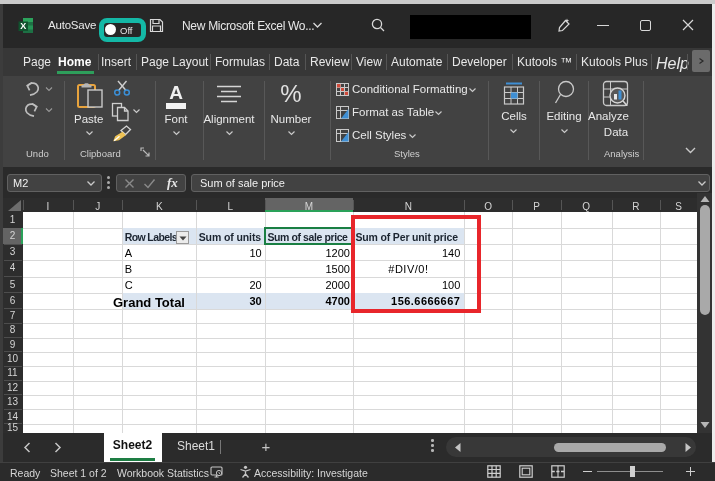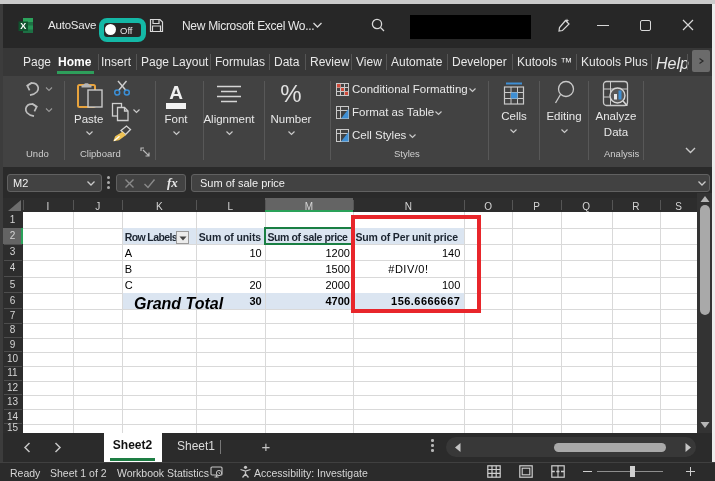--- a/index.html
+++ b/index.html
@@ -287,21 +287,21 @@
   <div class="abs" style="left:602px;top:80px;">
     <svg width="27" height="29" viewBox="0 0 27 29">
       <rect x="1.5" y="1.5" width="24" height="24" rx="3" fill="none" stroke="#c9c9c9" stroke-width="1.3"></rect>
       <path d="M8.5 1.5 v24 M1.5 9 h24 M1.5 17 h7 M17 25.5 h8.5" stroke="#c9c9c9" stroke-width="1"></path>
       <circle cx="15.5" cy="15.5" r="7.5" fill="#585858" stroke="#d5d5d5" stroke-width="1.4"></circle>
       <rect x="12" y="14" width="3" height="5.5" fill="#e8e8e8"></rect>
       <rect x="16.5" y="10.5" width="3" height="9" fill="#3f8fd4"></rect>
       <path d="M21 21 L25 25.5" stroke="#d5d5d5" stroke-width="1.6"></path>
     </svg>
   </div>
-  <div class="abs" style="left:588px;top:110px;width:56px;text-align:center;font-size:11.5px;color:#e8e8e8;">Analyze</div>
+  <div class="abs" style="left:588px;top:110px;width:56px;text-align:left;font-size:11.5px;color:#e8e8e8;">Analyze</div>
   <div class="abs" style="left:588px;top:126px;width:56px;text-align:center;font-size:11.5px;color:#e8e8e8;">Data</div>
   <div class="abs" style="left:604px;top:148px;font-size:9.5px;color:#cfcfcf;">Analysis</div>
 
   <div class="abs" style="left:684px;top:146px;">
       <svg width="13" height="9" viewBox="0 0 13 9">
         <path d="M2 2 L6.5 6.5 L11 2" fill="none" stroke="#c9c9c9" stroke-width="1.4"></path>
       </svg>
     </div>
 </div>
 
@@ -462,21 +462,21 @@
   <div class="abs" style="left:161.7px;top:246.5px;width:100px;text-align:right;font-size:11px;color:#000;">10</div>
   <div class="abs" style="left:249.9px;top:246.5px;width:100px;text-align:right;font-size:11px;color:#000;">1200</div>
   <div class="abs" style="left:360.3px;top:246.5px;width:100px;text-align:right;font-size:11px;color:#000;">140</div>
   <div class="abs" style="left:124.7px;top:262.6px;font-size:11px;color:#000;">B</div>
   <div class="abs" style="left:249.9px;top:262.6px;width:100px;text-align:right;font-size:11px;color:#000;">1500</div>
   <div class="abs" style="left:124.7px;top:278.7px;font-size:11px;color:#000;">C</div>
   <div class="abs" style="left:161.7px;top:278.7px;width:100px;text-align:right;font-size:11px;color:#000;">20</div>
   <div class="abs" style="left:249.9px;top:278.7px;width:100px;text-align:right;font-size:11px;color:#000;">2000</div>
   <div class="abs" style="left:360.3px;top:278.7px;width:100px;text-align:right;font-size:11px;color:#000;">100</div>
   <div class="abs" style="left:352.9px;top:262.6px;width:111px;text-align:center;font-size:11px;letter-spacing:0.5px;color:#000;">#DIV/0!</div>
-  <div class="abs" style="left:134px;top:295.0px;font-size:16px;letter-spacing:0px;font-weight:bold;color:#000;font-style:italic;">Grand Total</div>
+  <div class="abs" style="left:113px;top:295.0px;font-size:13px;letter-spacing:0px;font-weight:bold;color:#000;">Grand Total</div>
   <div class="abs" style="left:161.7px;top:295.0px;width:100px;text-align:right;font-size:11px;font-weight:bold;color:#000;">30</div>
   <div class="abs" style="left:249.9px;top:295.0px;width:100px;text-align:right;font-size:11px;font-weight:bold;color:#000;">4700</div>
   <div class="abs" style="left:360.3px;top:295.0px;width:100px;text-align:right;font-size:11px;letter-spacing:0.45px;font-weight:bold;color:#000;">156.6666667</div>
   <div class="abs" style="left:263.7px;top:227.2px;width:90.2px;height:18.1px;border:2px solid #1a7f43;box-sizing:border-box;"></div>
   <div class="abs" style="left:351px;top:214.5px;width:130px;height:98px;border:4.5px solid #e8262b;box-sizing:border-box;"></div>
   </div>
 
   <div class="abs" style="left:697px;top:193px;width:15px;height:240px;background:#333333;"></div>
   <div class="abs" style="left:700px;top:195px;">
       <svg width="10" height="8" viewBox="0 0 10 8">

